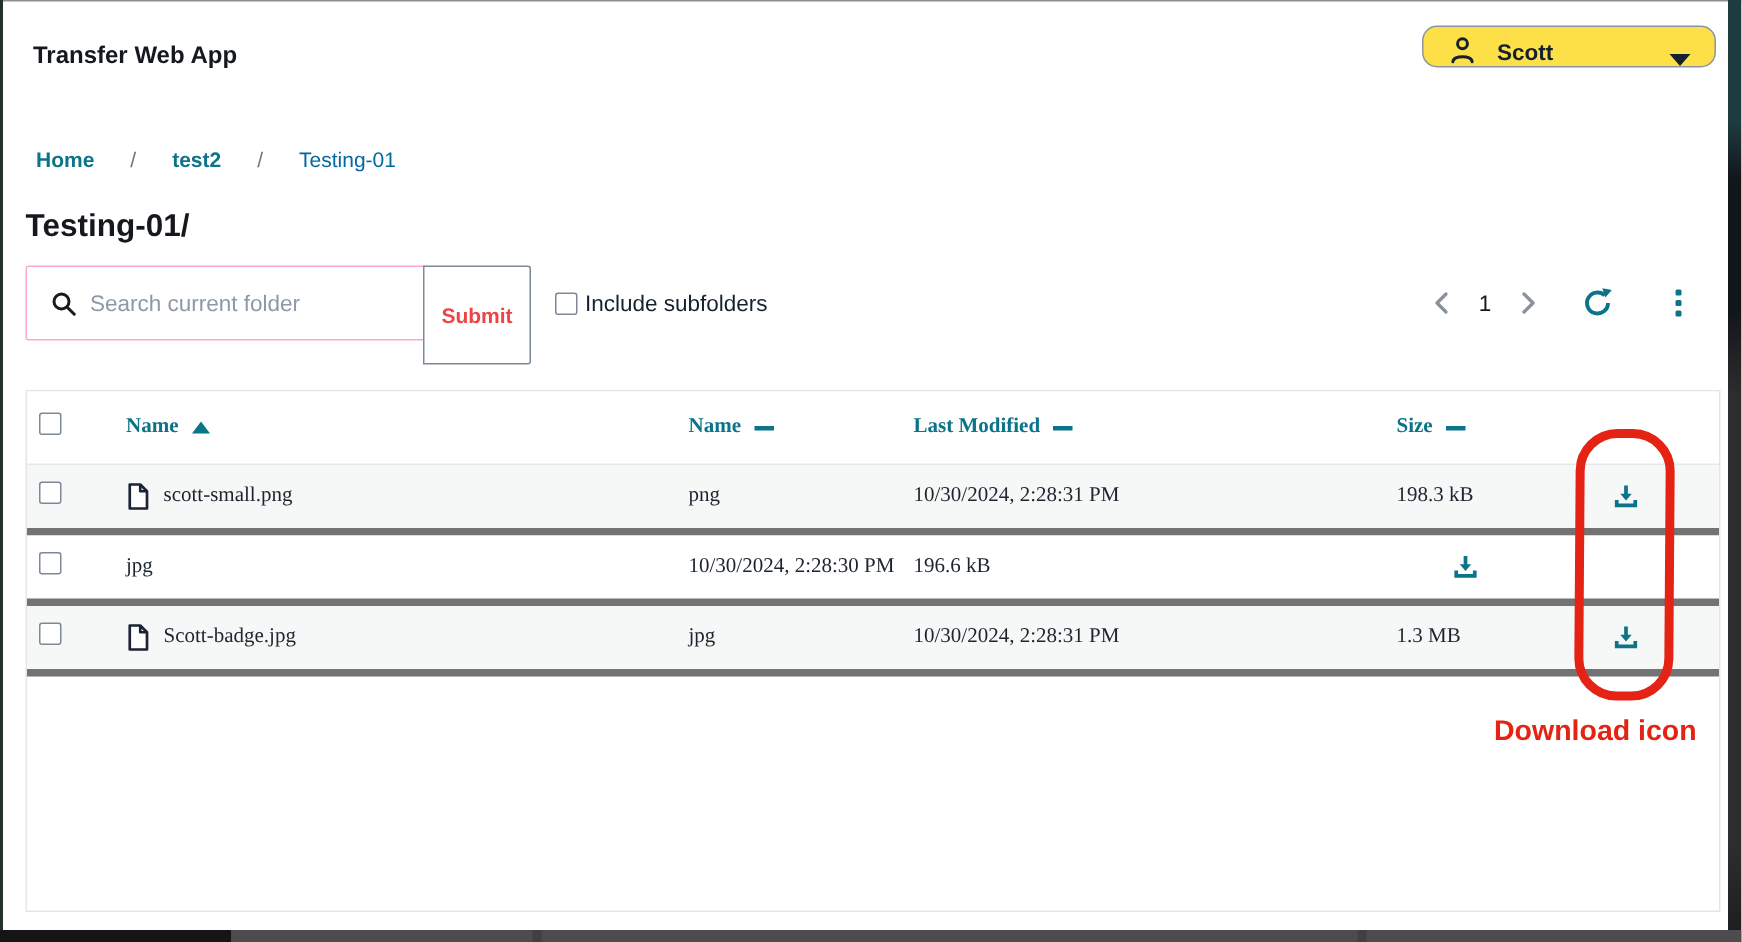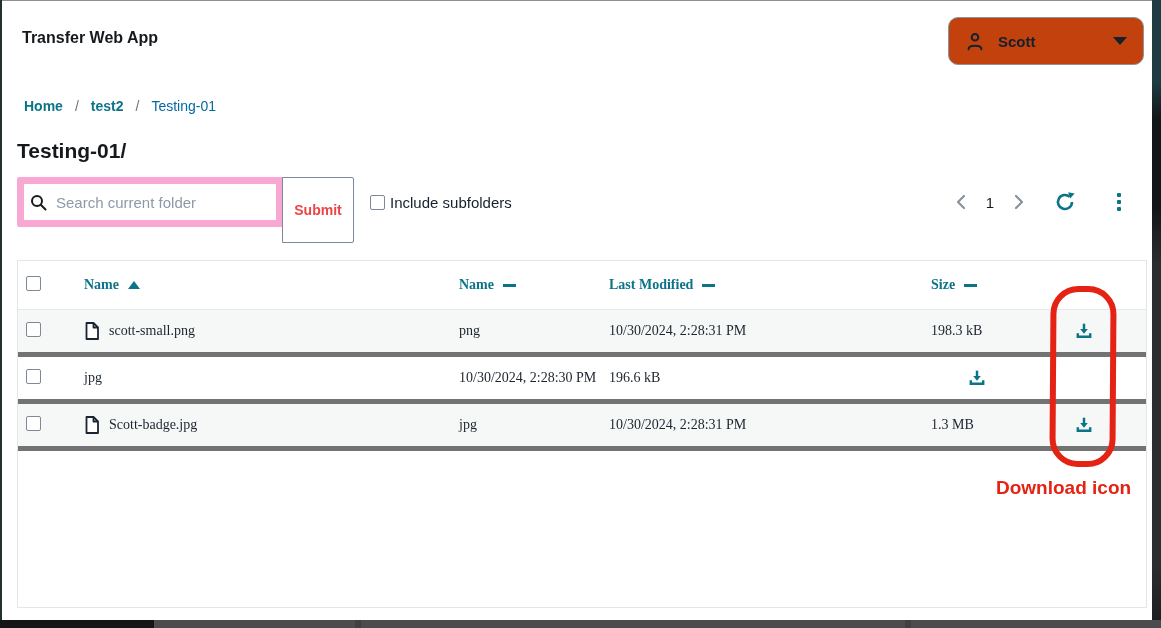--- a/index.html
+++ b/index.html
@@ -16,41 +16,41 @@
   .edge-left { position:absolute; top:0; left:0; bottom:0; width:2px; background:#24302f; z-index:7; }
   .edge-right { position:absolute; top:0; right:0; bottom:0; width:9px; z-index:7;
     background:linear-gradient(#1e3b41 0%, #1e3b41 13%, #131619 19%, #131619 33%, #2c2d2f 42%, #2c2d2f 90%, #1b1c1e 100%); }
   .bottom-bar { position:absolute; left:0; right:0; bottom:0; height:8px; background:#4c4c4f; z-index:8; }
   .bottom-bar .thumb { position:absolute; left:0; top:0; height:100%; width:154px; background:#151516; }
   .bottom-bar .tick { position:absolute; top:0; height:100%; width:6px; background:#404043; }
 
   
   .app-title { position:absolute; top:29px; left:22px; font-size:16px; font-weight:bold; color:#15191e; }
   .user-btn {
-    position:absolute; top:17px; right:17px; width:196px; height:48px;
-    border:1.5px solid #8b95a1; border-radius:10px; background:#c2410c;
-    display:flex; align-items:center; padding:0 16px; cursor:pointer;
+    position:absolute; top:17px; right:17px; width:196px; height:28px;
+    border:1.5px solid #8b95a1; border-radius:10px; background:#fde047;
+    display:flex; align-items:flex-end; padding:0 16px; cursor:pointer;
   }
   .user-btn .uname { font-size:15px; font-weight:bold; color:#15212e; margin-left:13px; }
   .caret-down { margin-left:auto; width:0; height:0;
     border-left:7px solid transparent; border-right:7px solid transparent; border-top:8px solid #15212e; }
 
   
-  .breadcrumb { position:absolute; top:98px; left:24px; display:flex; align-items:center; gap:12px; font-size:14px; }
+  .breadcrumb { position:absolute; top:98px; left:24px; display:flex; align-items:center; gap:24px; font-size:14px; }
   .crumb-link { color:#0b7489; font-weight:bold; text-decoration:none; cursor:pointer; }
   .crumb-sep { color:#6b7682; }
   .crumb-current { color:#5aununited6b7a; }
   .crumb-current { color:#0369a1; }
 
   .page-title { position:absolute; top:139px; left:17px; font-size:21px; font-weight:bold; color:#15191e; }
 
   
   .search-group { position:absolute; top:177px; left:17px; height:50px; display:flex; }
-  .search-box { width:266px; height:50px; border:7px solid #f9a8d4; border-radius:2px 0 0 2px;
-    background:#fff; display:flex; align-items:center; padding-left:6px; gap:9px; }
+  .search-box { width:266px; height:50px; border:1px solid #f9a8d4; border-radius:2px 0 0 2px;
+    background:#fff; display:flex; align-items:center; padding-left:16px; gap:9px; }
   .search-box input { border:none; outline:none; font-size:15px; width:200px; color:#1c242e;
     font-family:"Liberation Sans", sans-serif; background:transparent; }
   .search-box input::placeholder { color:#8d99a8; }
   .submit-btn { width:72px; height:66px; border:1px solid #7d8998; margin-left:-1px; background:#fff;
     font-size:14px; font-weight:bold; color:#ef4444; cursor:pointer; border-radius:0 2px 2px 0;
     font-family:"Liberation Sans", sans-serif; }
   .subfolders { position:absolute; top:177px; left:370px; height:50px; display:flex; align-items:center; gap:5px;
     font-size:15px; color:#15212e; cursor:pointer; }
   .checkbox { display:inline-block; width:15px; height:15px; border:1.5px solid #7d8998; border-radius:2px; background:#fff; }
 

